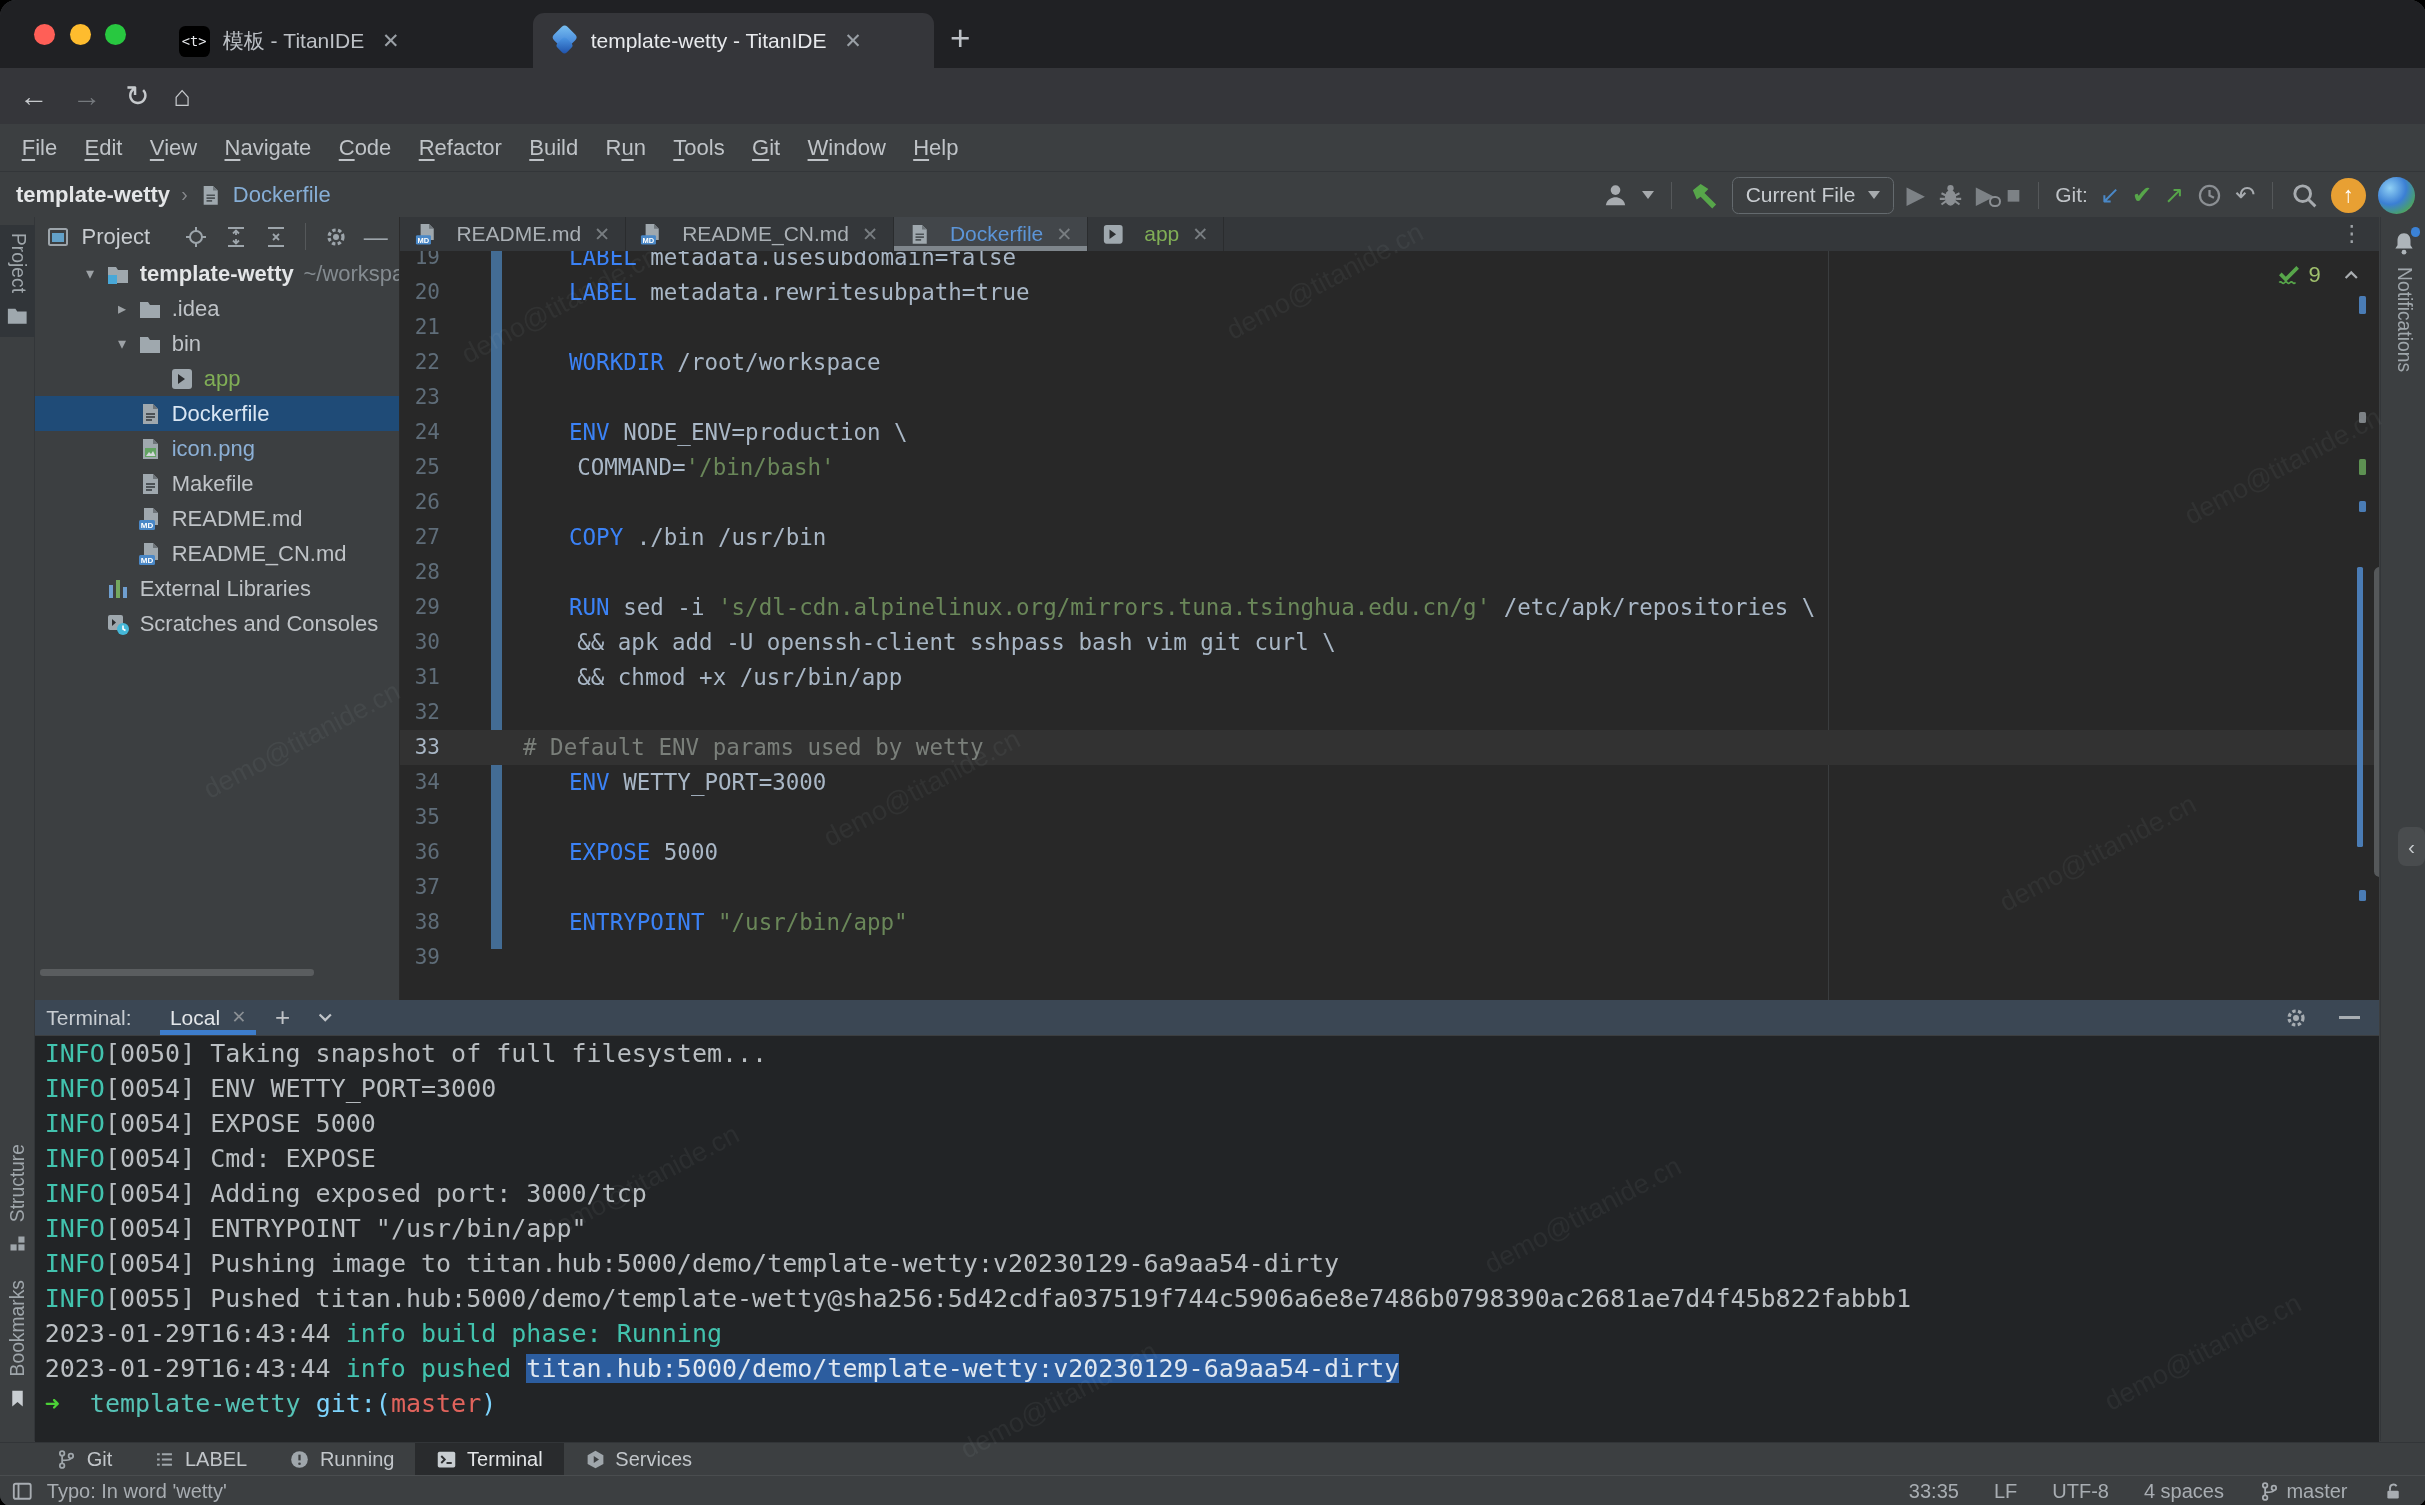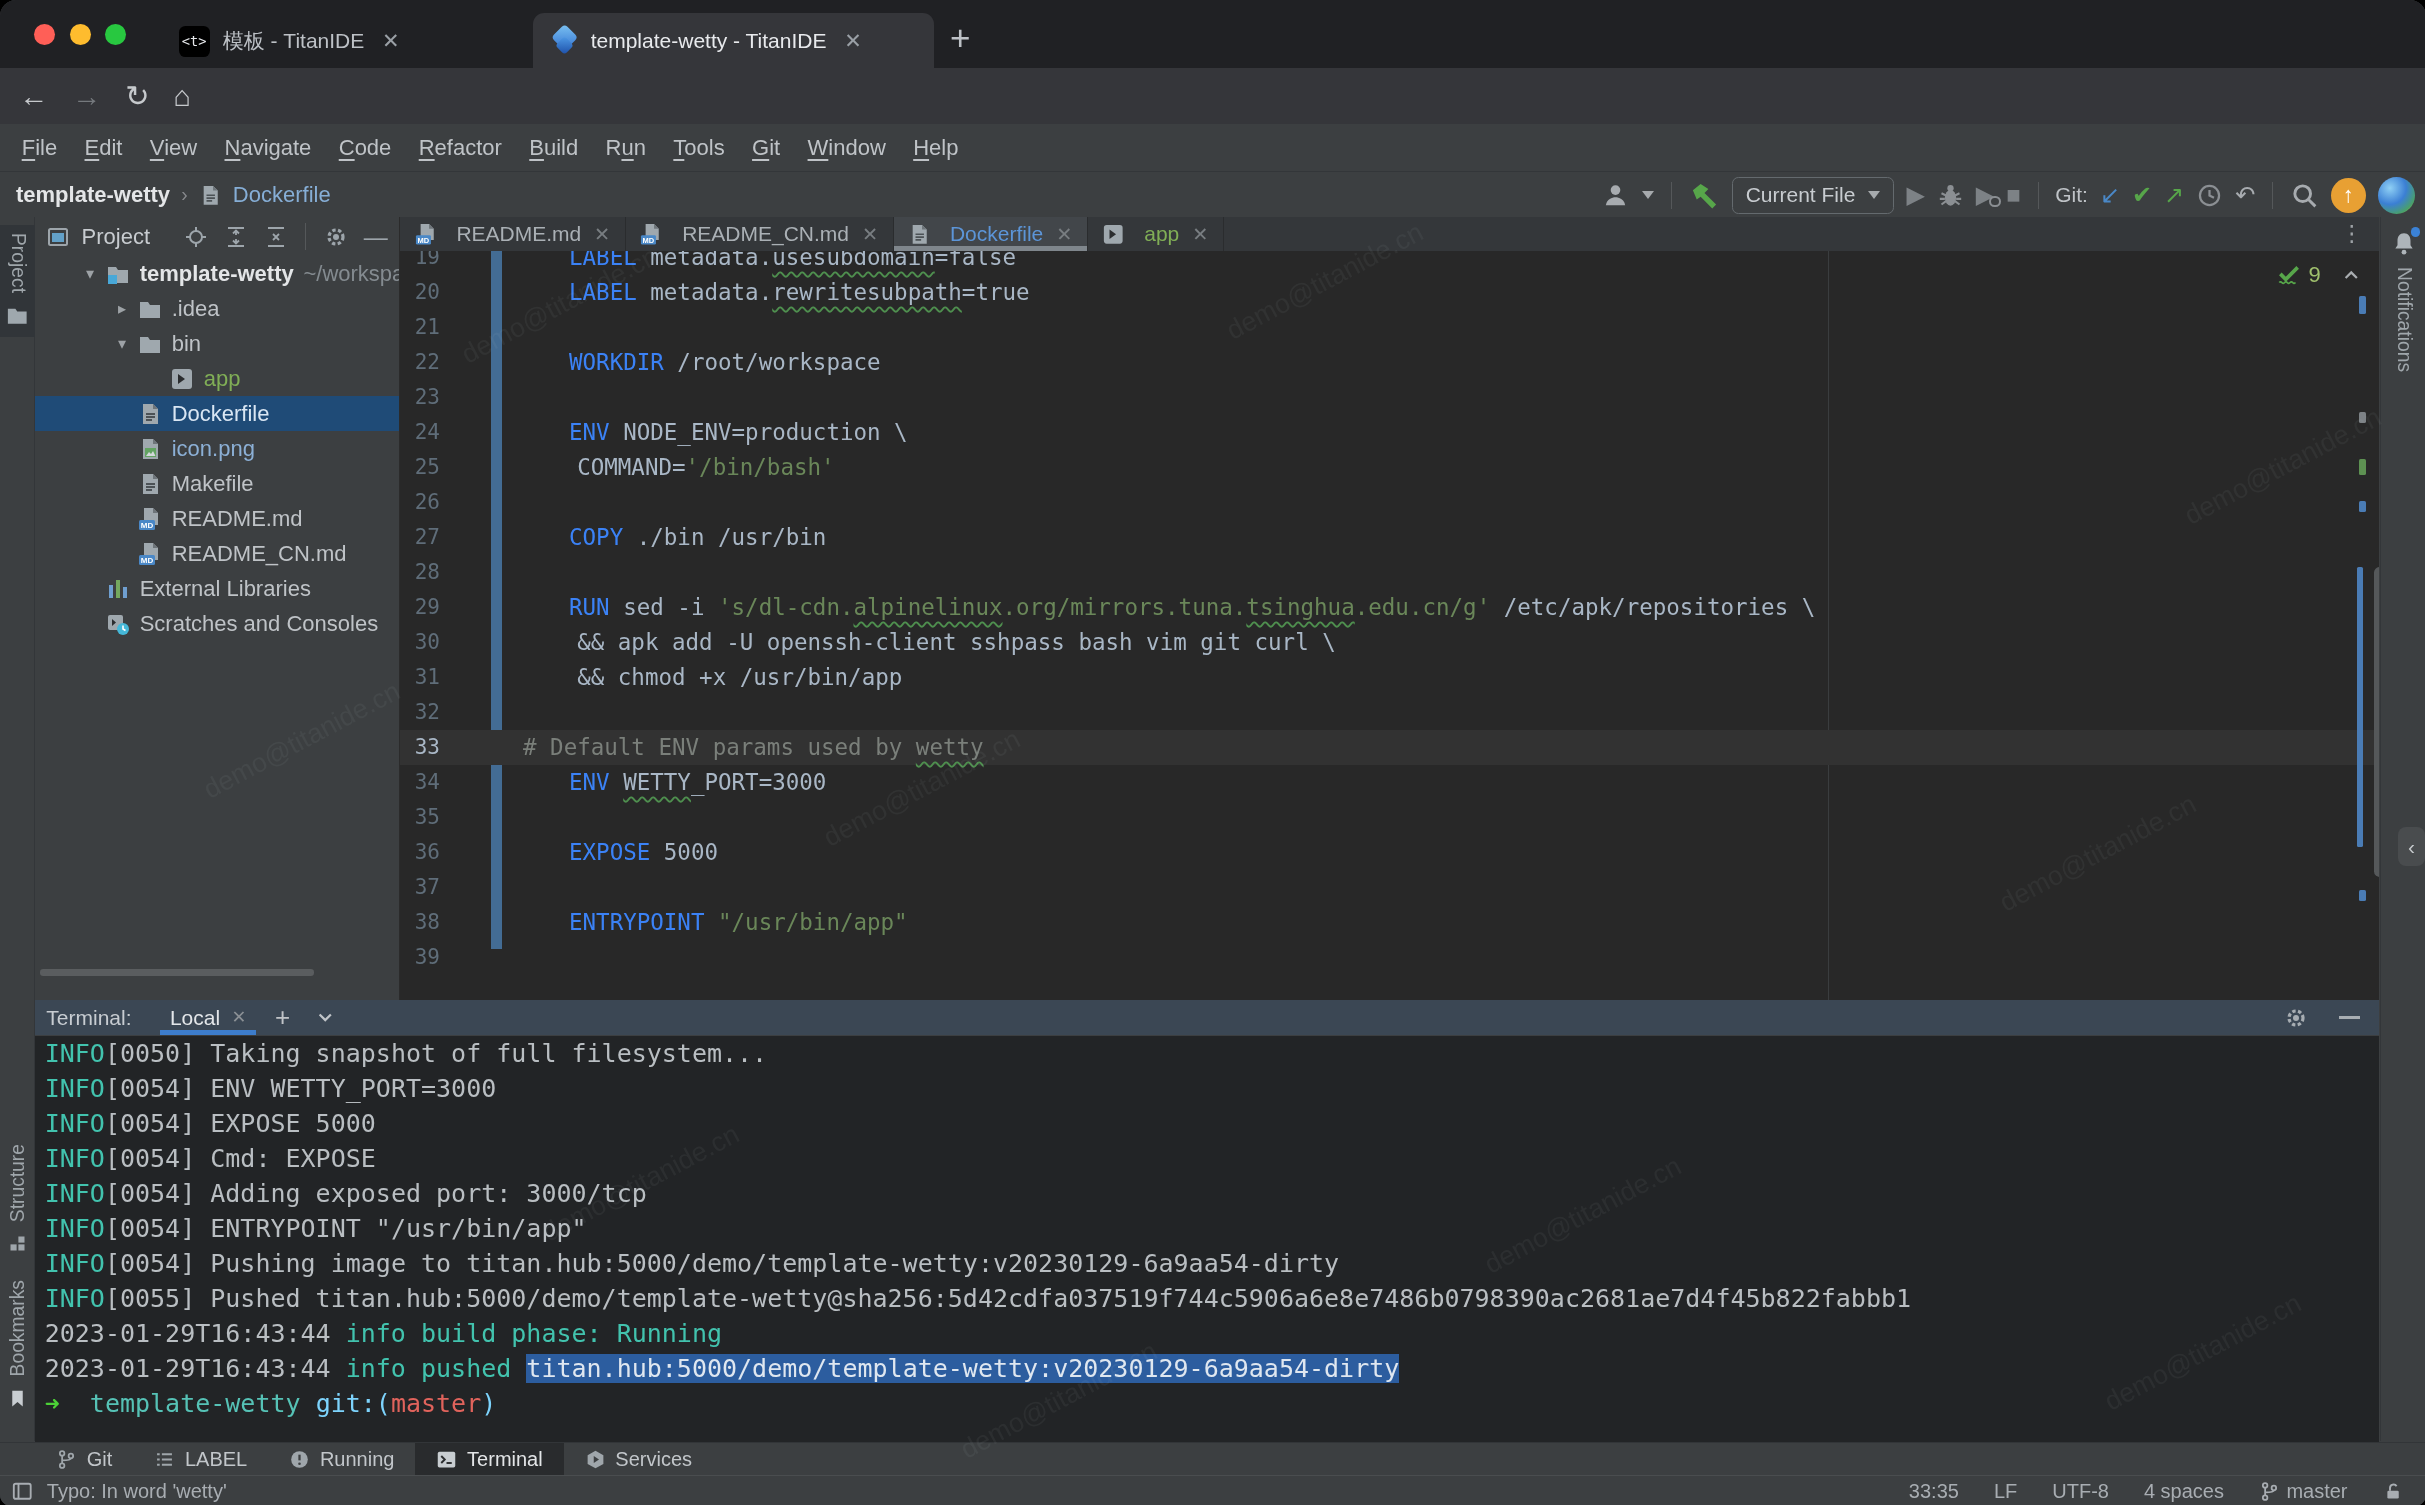--- a/index.html
+++ b/index.html
@@ -112,21 +112,21 @@
   .etab .green { color:#80ae56; }
   .etab-kebab { position:absolute; right:16px; top:3.2px; color:#9da2a6; font-size:22.5px; }
   .editor-body { position:absolute; left:0; top:34px; right:0; bottom:0; background:#282828; overflow:hidden; }
   .code-lines { position:absolute; left:0; top:-11.3px; right:0; }
   .code-row { height:35px; display:flex; align-items:center; font-family:"DejaVu Sans Mono",monospace; font-size:22.5px; }
   .code-row.cur { background:#323232; }
   .ln { width:40px; text-align:right; color:#5f6d79; font-size:21px; flex:none; }
   .code-row.cur .ln { color:#a9b7c6; }
   .code-text { padding-left:83px; white-space:pre; }
   .kw { color:#3b82f6;margin-left:46px; } .tx { color:#a9b7c6; } .str { color:#6a8759; } .cmt { color:#7a7f7a; }
-  .sq { text-decoration:underline; text-decoration-style:wavy; text-decoration-color:#4e8f4e;
+  .sq { text-decoration-style:wavy; text-decoration-color:#4e8f4e;
     text-decoration-thickness:1.6px; text-underline-offset:6.4px; }
   .vcs-bar { position:absolute; left:91px; top:-11.3px; width:11.3px; height:709px; background:#436c94; }
   .margin-guide { position:absolute; left:1428px; top:0; bottom:0; width:0.8px; background:#3a3d3f; }
   .inspect { position:absolute; top:11.3px; left:1876px; display:flex; align-items:center; gap:19.3px; }
   .inspect .cnt { color:#9fbf6d; font-size:22px; }
   .stripe-mark { position:absolute; width:7.2px; border-radius:1.6px; }
   .scroll-thumb { position:absolute; border-radius:5.6px; background:#55585a; }
 
   
   .terminal-head { position:absolute; left:35px; top:1000px; width:2344px; height:35px; background:#3b4754;

